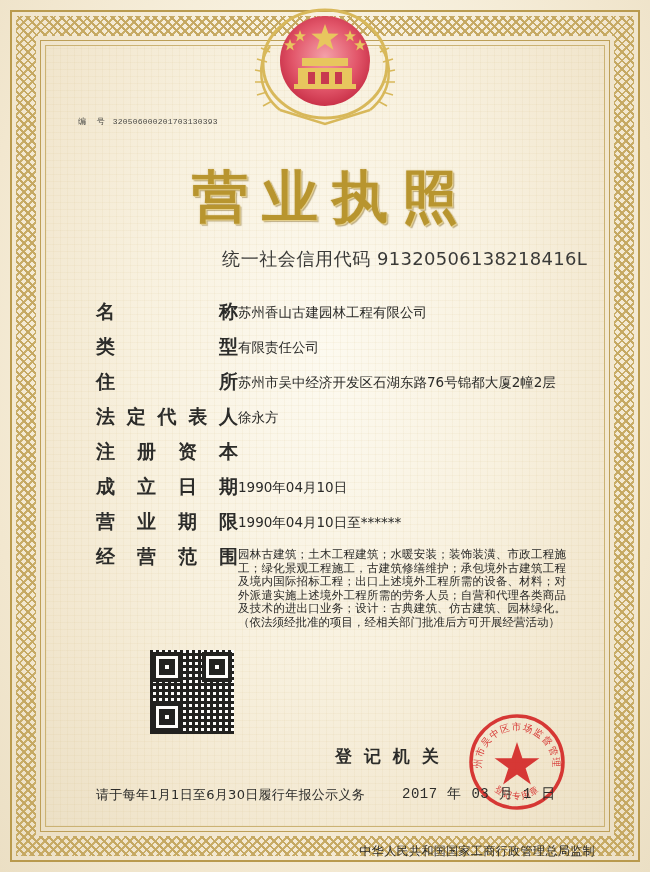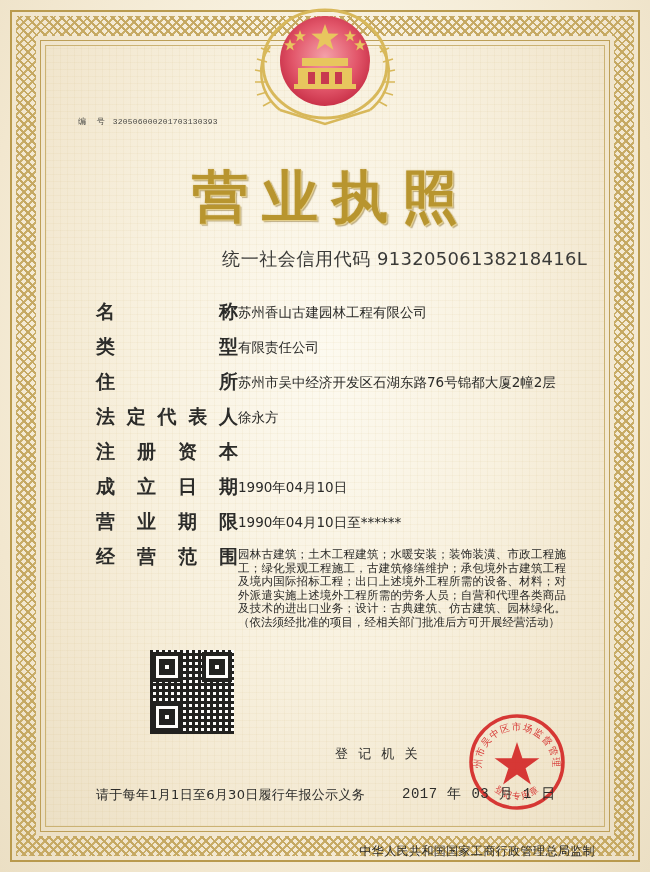--- a/index.html
+++ b/index.html
@@ -182,22 +182,22 @@
   }
   .qr .f1 { left: 2px; top: 2px; }
   .qr .f2 { right: 2px; top: 2px; }
   .qr .f3 { left: 2px; bottom: 2px; }
 
   
   .registrar {
     position: absolute;
     left: 335px;
     top: 745px;
-    font-size: 13px;
-    font-weight: normal;
+    font-size: 17px;
+    font-weight: bold;
     letter-spacing: 3px;
     color: #2c2c2a;
   }
 
   
   .seal {
     position: absolute;
     left: 465px;
     top: 710px;
     width: 104px;

